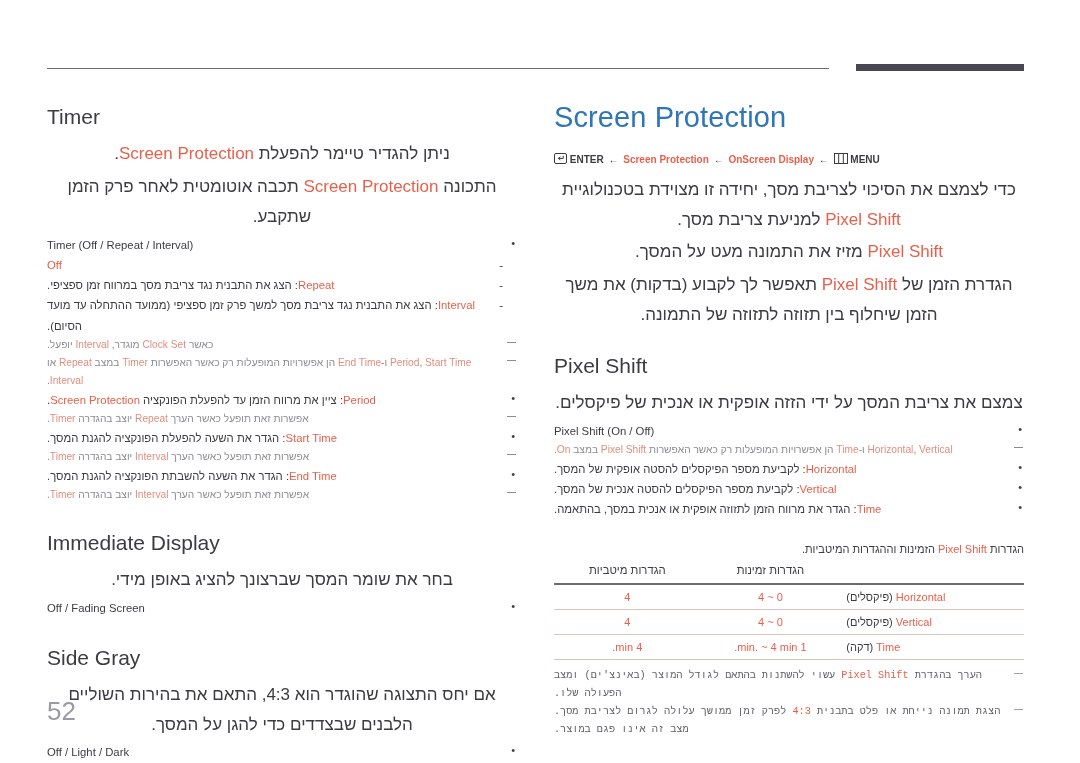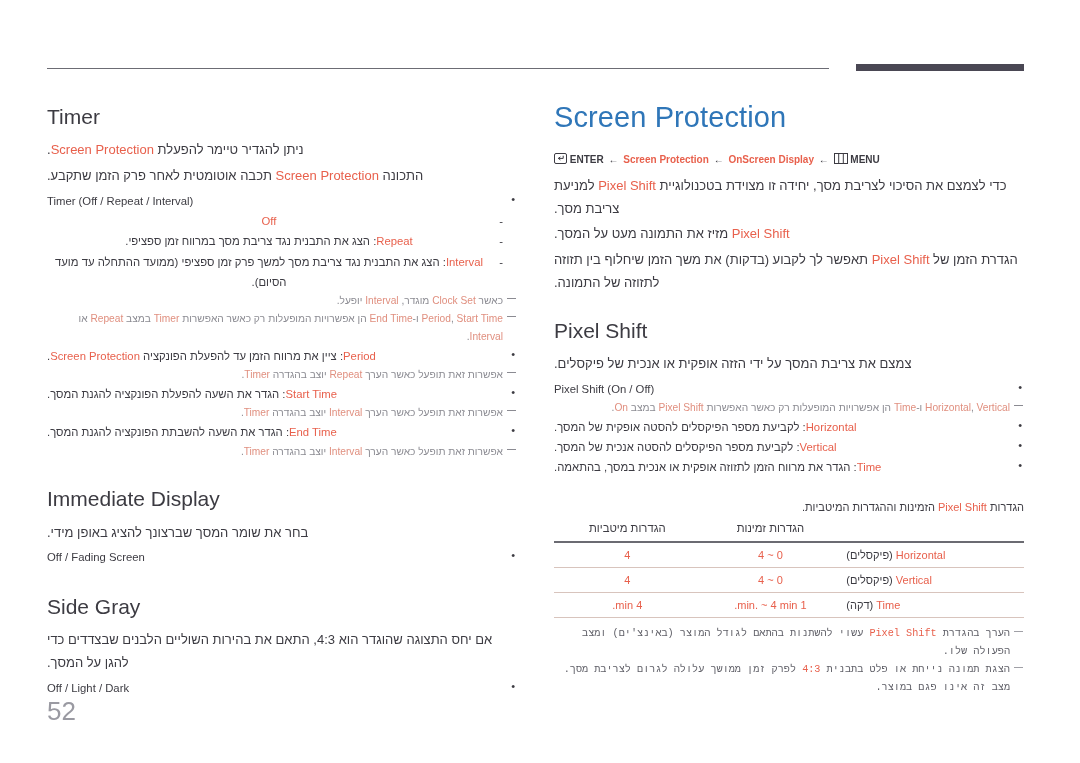--- a/index.html
+++ b/index.html
@@ -72,23 +72,23 @@
   }
   .menu-path .hl { color: #e8604c; font-weight: bold; }
   .menu-path .arrow { color: #3c3b42; font-weight: normal; padding: 0 2px;}
   .glyph-menu, .glyph-enter {
     display: inline-block;
     vertical-align: -1px;
   }
 
   p.body {
     margin: 0 0 3px 0;
-    font-size: 13px;
+    font-size: 17px;
     line-height: 1.75;
-    text-align: left;
+    text-align: center;
     color: #3c3b42;
   }
   .hl { color: #e8604c; }
 
   
   ul.bul {
     list-style: none;
     margin: 0; padding: 0;
   }
   ul.bul > li {
@@ -110,37 +110,37 @@
 
   
   ul.dash {
     list-style: none;
     margin: 0; padding: 0;
   }
   ul.dash > li {
     position: relative;
     font-size: 11.3px;
     line-height: 1.8;
-    text-align: center;
+    text-align: left;
     padding-right: 26px;
     color: #3c3b42;
   }
   ul.dash > li::before {
     content: "-";
     position: absolute;
     right: 14px; top: 0;
     color: #3c3b42;
   }
 
   
   .note {
     position: relative;
     font-size: 10.2px;
     line-height: 1.75;
-    text-align: right;
+    text-align: left;
     color: #8b8b92;
     padding-right: 14px;
     margin: 0;
   }
   .note::before {
     content: "";
     position: absolute;
     right: 1px; top: 6px;
     width: 9px; height: 1px;
     background: #8b8b92;

